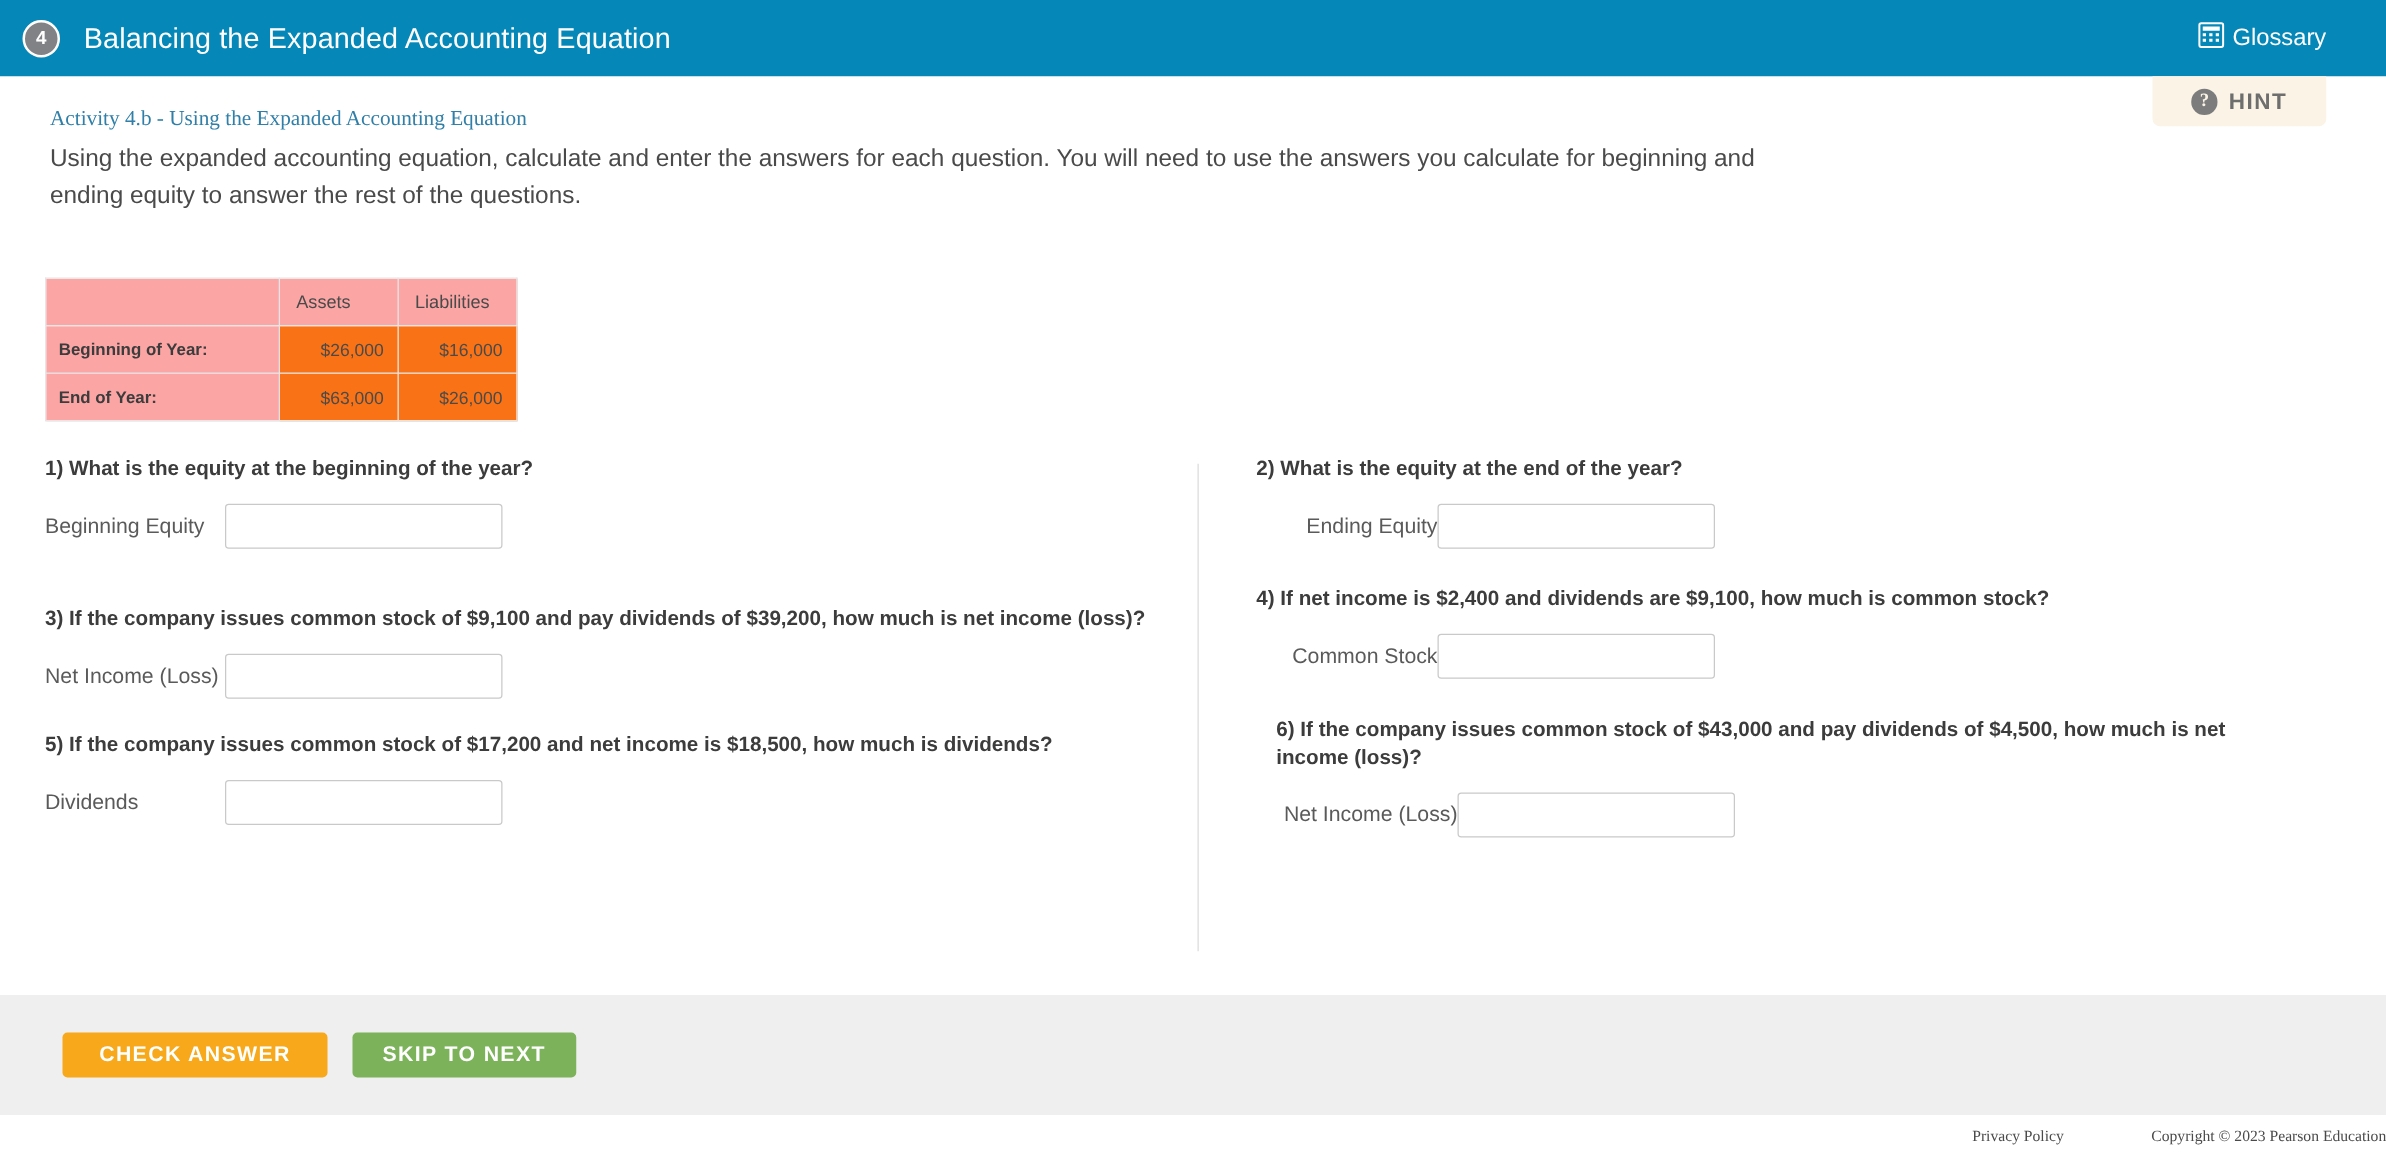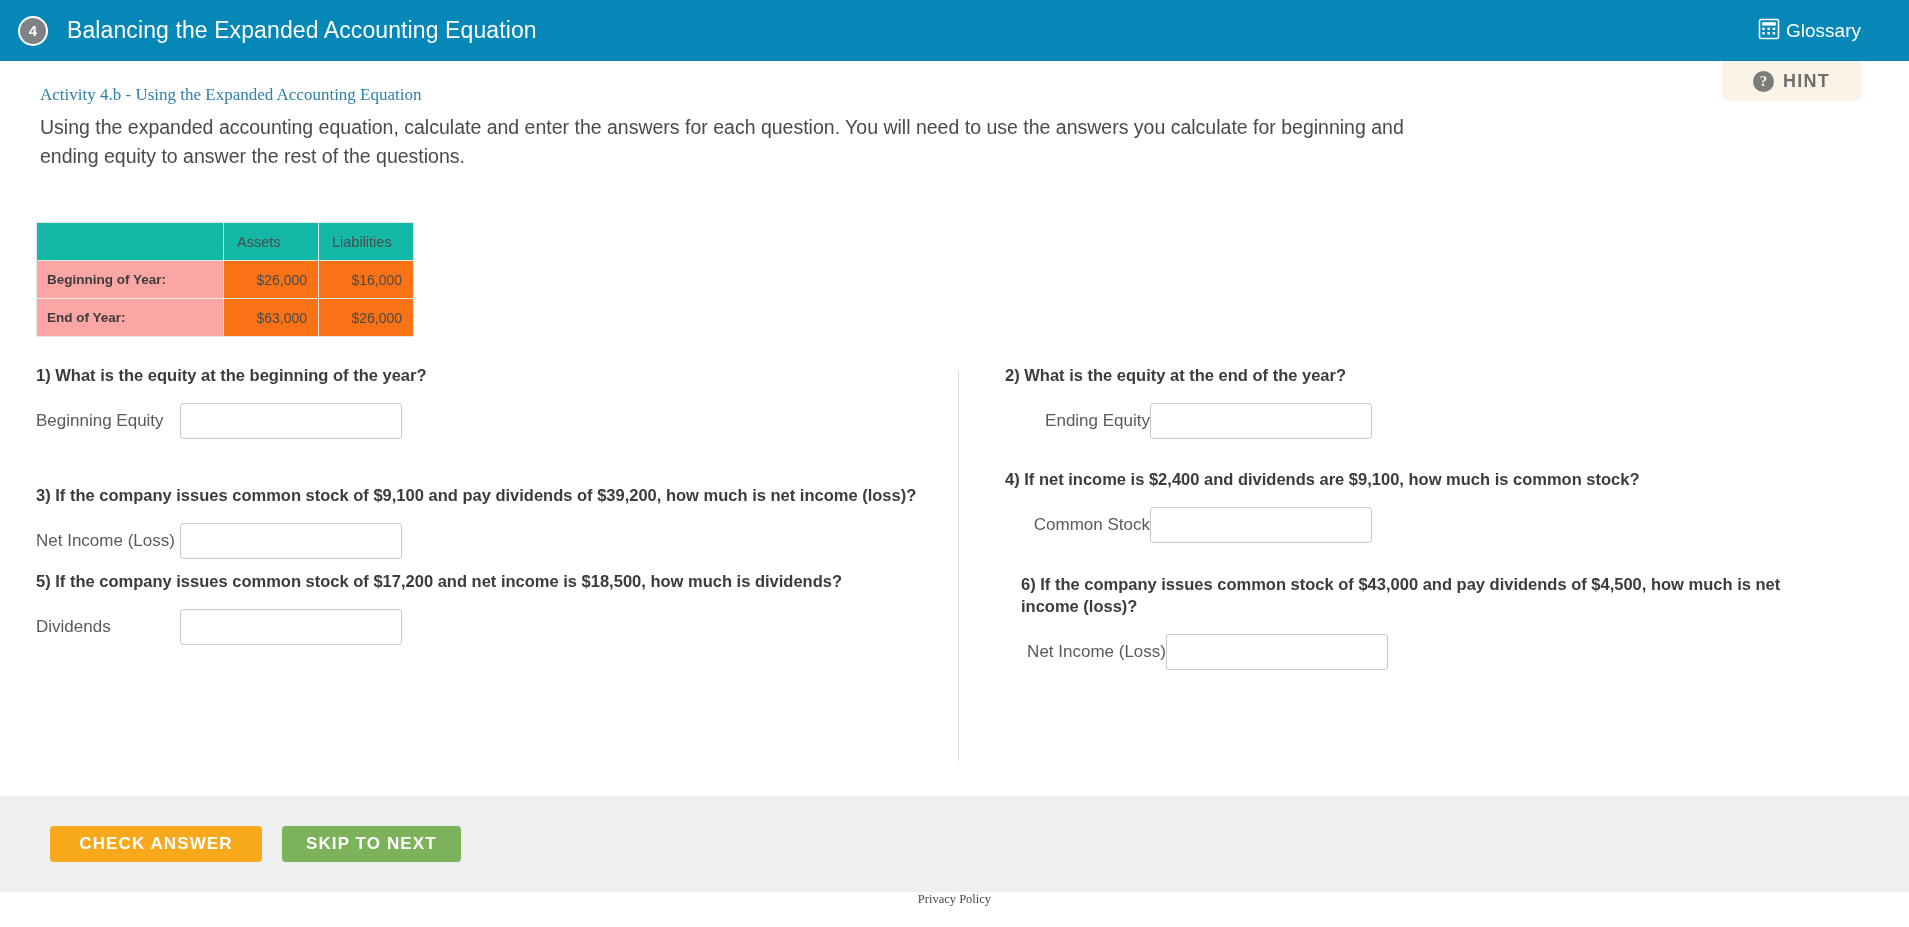--- a/index.html
+++ b/index.html
@@ -83,21 +83,21 @@
     border-collapse: collapse;
     border: 1px solid #E0E0E0;
     font-size: 14.5px;
   }
   .data-table th, .data-table td {
     border: 1px solid #E6E6E6;
     padding: 0;
     height: 38px;
     vertical-align: middle;
   }
-  .data-table thead th { background: #14b8a6; color: #4A4A4A; font-weight: 400; }
+  .data-table thead th { background: #fca5a5; color: #4A4A4A; font-weight: 400; }
   .data-table thead th.col-label { width: 187px; }
   .data-table thead th.col-num { width: 95px; text-align: left; padding-left: 13px; }
   .data-table tbody td.row-label {
     background: #fca5a5; color: #3C3C3C; font-weight: bold;
     padding-left: 10px; font-size: 13.5px;
   }
   .data-table tbody td.num {
     background: #f97316; color: #4A4A4A; text-align: right; padding-right: 11px;
     font-size: 14px;
   }
@@ -140,21 +140,21 @@
     letter-spacing: 1.1px; font-family: "Liberation Sans", sans-serif;
     height: 36px; padding: 0 24px;
   }
   .btn-check { background: #F7A81B; min-width: 212px; }
   .btn-skip  { background: #7CB25A; min-width: 177px; }
 
   
   .footer {
     position: absolute; left: 0; top: 892px; width: 1909px; height: 35px;
     background: #ffffff;
-    display: flex; align-items: center; justify-content: space-between; gap: 40px; flex-direction: column;
+    display: flex; align-items: center; justify-content: flex-end; gap: 70px;
   }
   .footer a, .footer span {
     color: #4A4A4A; font-size: 12.5px; text-decoration: none;
     font-family: "Liberation Serif", serif;
   }
 </style>
 </head>
 <body>
 
 <div class="page">
@@ -229,21 +229,21 @@
         </div>
 
         <div class="q-block" style="position:absolute; left:0; top:120px; width:890px;">
           <div class="q-text">3) If the company issues common stock of $9,100 and pay dividends of $39,200, how much is net income (loss)?</div>
           <div class="answer-row">
             <span class="answer-label left-label">Net Income (Loss)</span>
             <input class="answer-input left-input" type="text" placeholder="" style="">
           </div>
         </div>
 
-        <div class="q-block" style="position:absolute; left:0; top:206px; width:890px;">
+        <div class="q-block" style="position:absolute; left:0; top:221px; width:890px;">
           <div class="q-text">5) If the company issues common stock of $17,200 and net income is $18,500, how much is dividends?</div>
           <div class="answer-row">
             <span class="answer-label left-label">Dividends</span>
             <input class="answer-input left-input" type="text" placeholder="" style="">
           </div>
         </div>
 
       </div>
 
       <div class="q-col-right">

